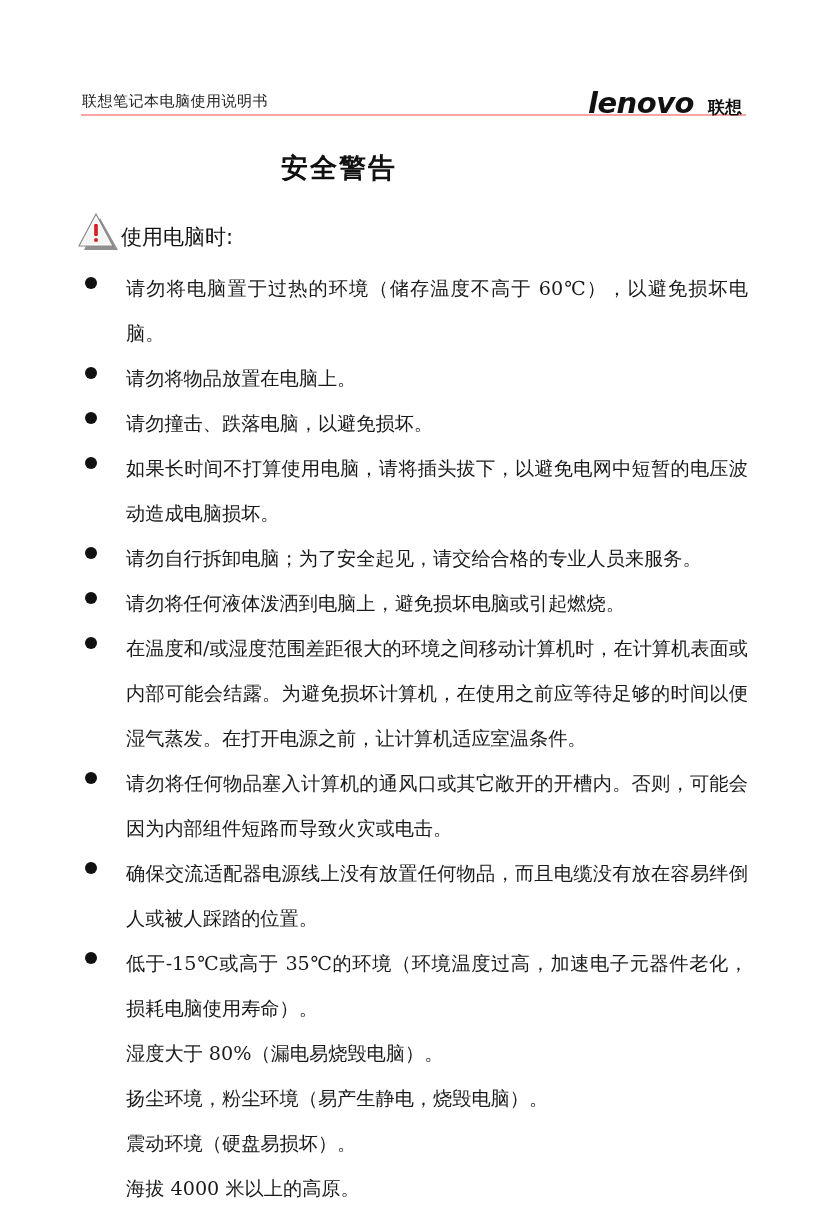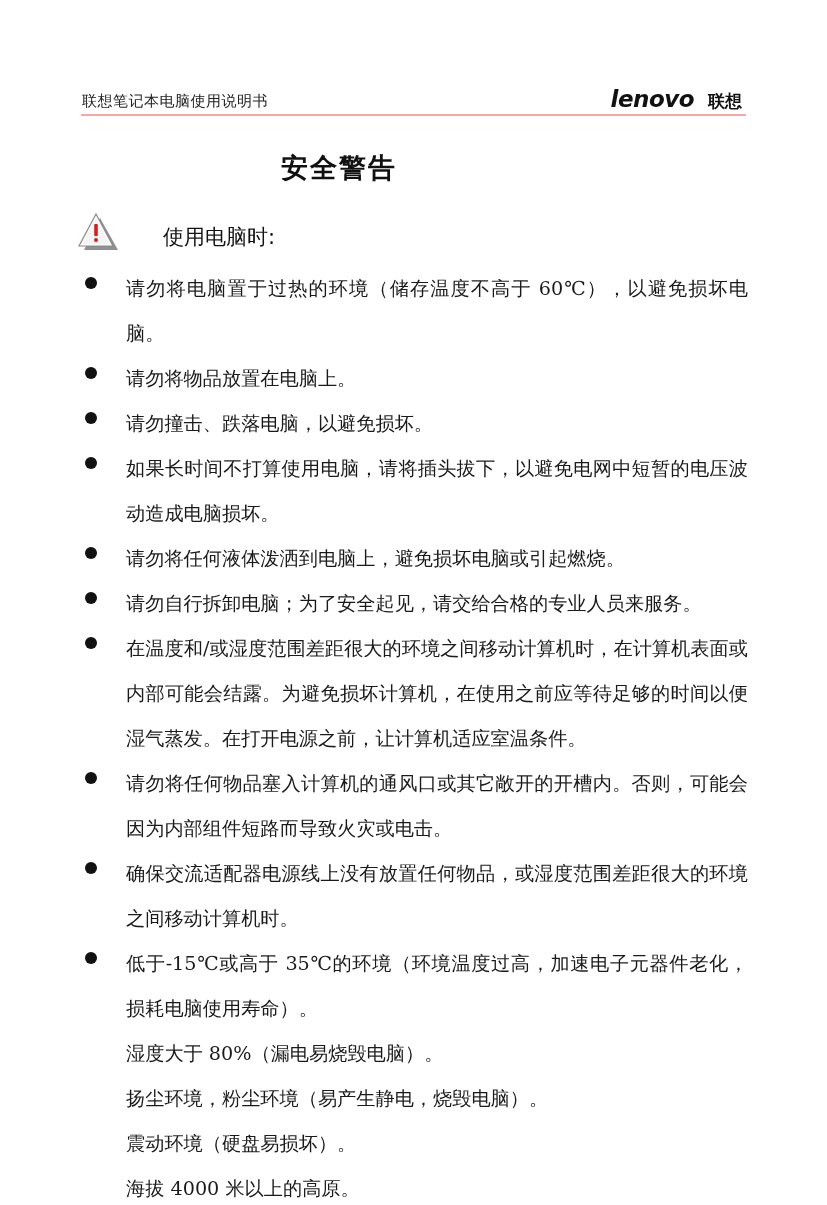--- a/index.html
+++ b/index.html
@@ -16,36 +16,36 @@
       position: absolute; left: 1px; top: 6px;
       font-size: 15px; letter-spacing: 0.5px; color: #222222;
       font-family: "DejaVu Serif", serif;
     }
     .logo {
       position: absolute; right: 4px; top: 0px; height: 26px;
       display: flex; align-items: baseline;
     }
     .logo-en {
       font-family: "DejaVu Sans", "Liberation Sans", sans-serif;
-      font-weight: bold; font-style: italic; font-size: 23px; letter-spacing: -0.5px;
+      font-weight: bold; font-style: italic; font-size: 29px; letter-spacing: -0.5px;
       color: #111111;
       margin-left: 40px;
     }
     .logo-cn {
       font-family: "DejaVu Sans", sans-serif; font-weight: bold; font-size: 17px;
       margin-left: 14px; color: #111111;
     }
     .page-title {
       position: absolute; left: 0; width: 678px; top: 150px; text-align: center;
       font-family: "DejaVu Sans", "Liberation Sans", sans-serif;
       font-weight: bold; font-size: 27px; letter-spacing: 2px; color: #111111;
     }
     .section-heading {
       position: absolute; left: 76px; top: 212px; height: 40px;
-      display: flex; align-items: flex-end; gap: 42px;
+      display: flex; align-items: flex-end;
     }
     .warn-icon { width: 44px; height: 40px; display: block; }
     .section-heading-text {
       font-family: "DejaVu Sans", "Liberation Sans", sans-serif;
       font-size: 21px; margin-left: 1px; margin-bottom: 0px; color: #111111;
       line-height: 30px;
     }
     .list {
       position: absolute; left: 82px; top: 266px; width: 666px;
       margin: 0; padding: 0; list-style: none;
@@ -97,37 +97,37 @@
   <li class="item">
     <span class="bullet"></span>
     <span>请勿撞击、跌落电脑，以避免损坏。</span>
   </li>
   <li class="item">
     <span class="bullet"></span>
     <span>如果长时间不打算使用电脑，请将插头拔下，以避免电网中短暂的电压波动造成电脑损坏。</span>
   </li>
   <li class="item">
     <span class="bullet"></span>
-    <span>请勿将任何液体泼洒到电脑上，避免损坏电脑或引起燃烧。</span>
+    <span>请勿自行拆卸电脑；为了安全起见，请交给合格的专业人员来服务。</span>
   </li>
   <li class="item">
     <span class="bullet"></span>
-    <span>请勿自行拆卸电脑；为了安全起见，请交给合格的专业人员来服务。</span>
+    <span>请勿将任何液体泼洒到电脑上，避免损坏电脑或引起燃烧。</span>
   </li>
   <li class="item">
     <span class="bullet"></span>
     <span>在温度和/或湿度范围差距很大的环境之间移动计算机时，在计算机表面或内部可能会结露。为避免损坏计算机，在使用之前应等待足够的时间以便湿气蒸发。在打开电源之前，让计算机适应室温条件。</span>
   </li>
   <li class="item">
     <span class="bullet"></span>
     <span>请勿将任何物品塞入计算机的通风口或其它敞开的开槽内。否则，可能会因为内部组件短路而导致火灾或电击。</span>
   </li>
   <li class="item">
     <span class="bullet"></span>
-    <span>确保交流适配器电源线上没有放置任何物品，或湿度范围差距很大的环境之间移动计算机时。</span>
+    <span>确保交流适配器电源线上没有放置任何物品，而且电缆没有放在容易绊倒人或被人踩踏的位置。</span>
   </li>
   <li class="item">
     <span class="bullet"></span>
     <span class="sub-line">低于-15℃或高于 35℃的环境（环境温度过高，加速电子元器件老化，损耗电脑使用寿命）。</span>
     <span class="sub-line">湿度大于 80%（漏电易烧毁电脑）。</span>
     <span class="sub-line">扬尘环境，粉尘环境（易产生静电，烧毁电脑）。</span>
     <span class="sub-line">震动环境（硬盘易损坏）。</span>
     <span class="sub-line">海拔 4000 米以上的高原。</span>
   </li>
 </ul>

